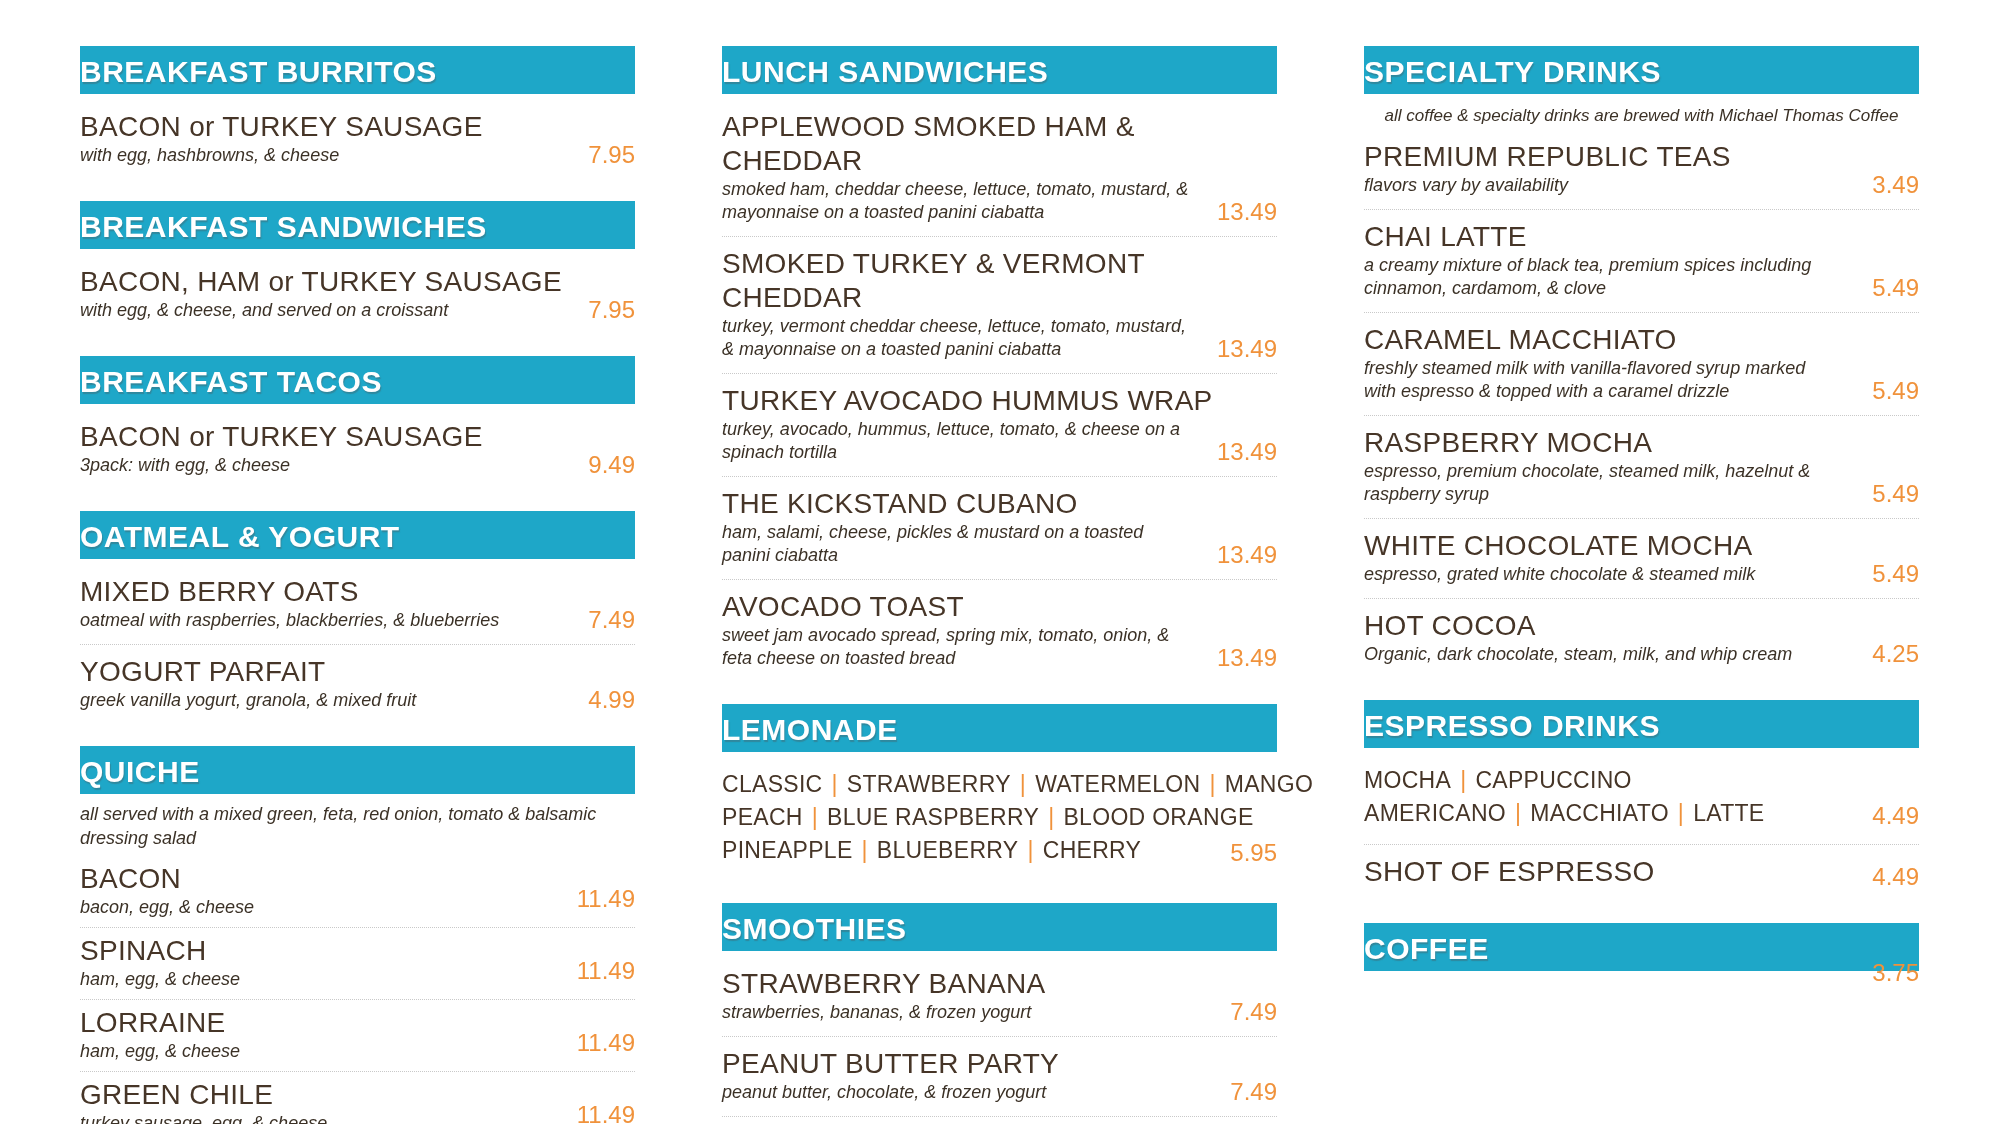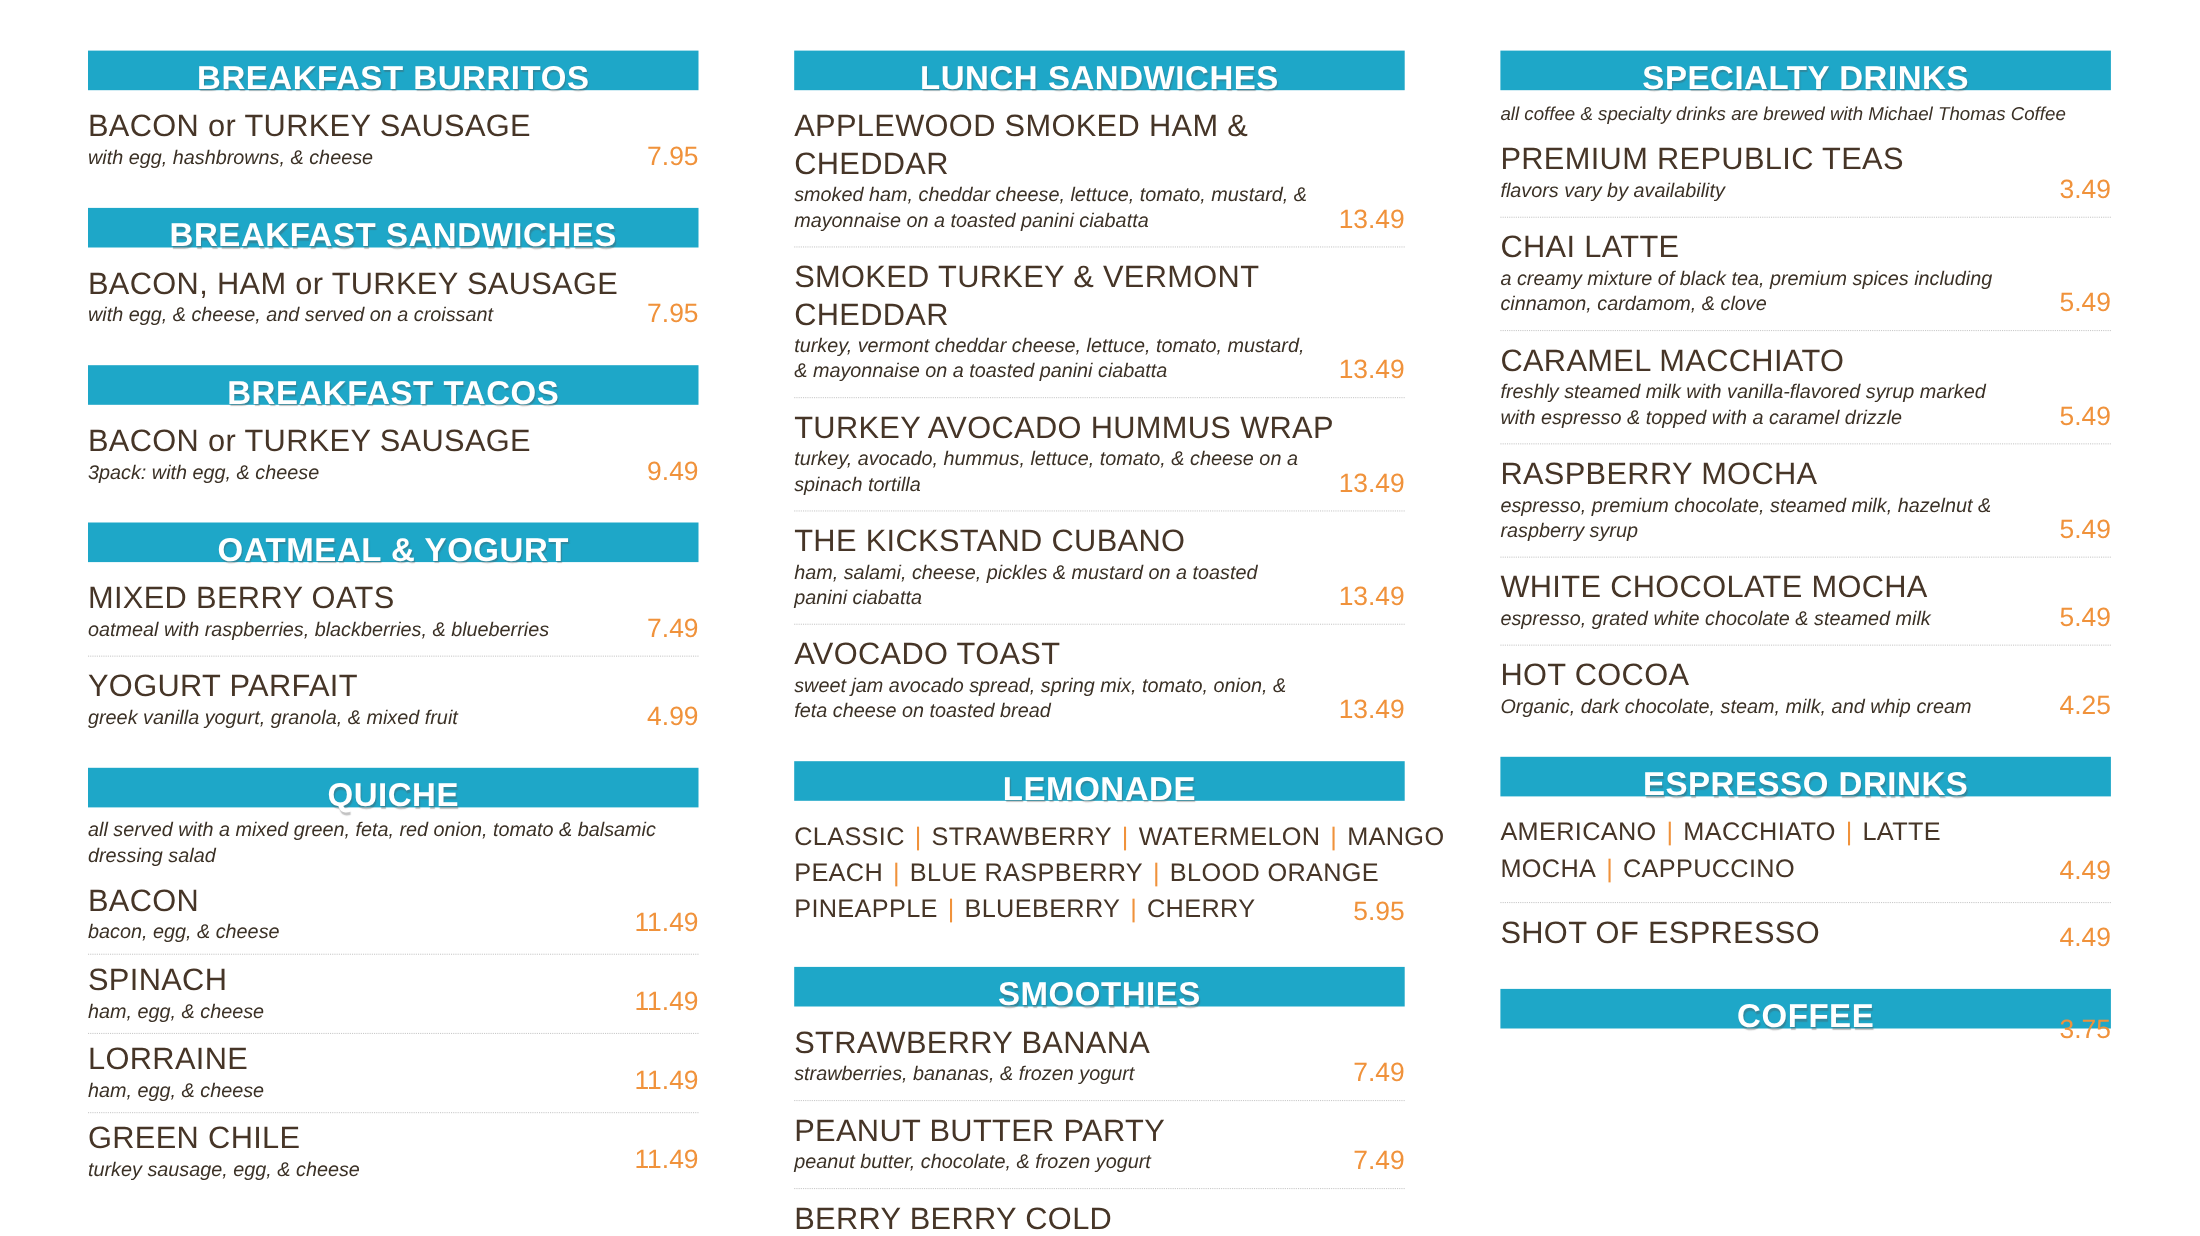--- a/index.html
+++ b/index.html
@@ -13,41 +13,41 @@
   html,body{margin:0;padding:0;background:#ffffff}
   body{
     width:2000px;height:1124px;overflow:hidden;
     font-family:"Liberation Sans", sans-serif;
     -webkit-font-smoothing:antialiased;
   }
   .menu{display:flex;gap:87px;padding:46px 80px 0 80px}
   .col{flex:0 0 555px;width:555px}
 
   .sec-header{
-    height:36px;line-height:52px;text-align:center;
+    height:48px;line-height:52px;text-align:left;
     background:var(--teal);color:#fff;
     font-size:30px;font-weight:700;letter-spacing:.5px;
     margin:0 0 6px;
     text-shadow:1px 2px 1px rgba(80,80,80,.35);
   }
   .sec-header:not(:first-child){margin-top:22px}
 
   .item{position:relative;padding:10px 0 12px}
   .item.divided{border-bottom:1px dotted var(--divider)}
   .item.compact{padding:6px 0 8px}
   .item-title{font-size:28px;line-height:34px;letter-spacing:.3px;color:var(--title)}
   .item-desc{font-size:18px;line-height:23px;font-style:italic;color:var(--desc);max-width:470px}
   .item-price{
     position:absolute;right:0;bottom:12px;
     font-size:24px;line-height:24px;color:var(--orange);
   }
   .item.compact .item-price{bottom:16px}
 
   .note{font-size:18px;line-height:24px;font-style:italic;color:var(--desc);padding:2px 0 6px}
-  .note.center{font-size:17px;padding:4px 0 2px}
+  .note.center{text-align:center;font-size:17px;padding:4px 0 2px}
 
   .pipelist{position:relative;padding:10px 0 14px}
   .pipelist.divided{border-bottom:1px dotted var(--divider)}
   .pipelist .line{
     font-size:23px;line-height:33px;letter-spacing:.3px;
     color:var(--title);white-space:nowrap;
   }
   .opt:not(:last-child)::after{
     content:"|";color:var(--orange);margin:0 9px;font-weight:400;
   }
@@ -232,24 +232,24 @@
     <div class="item">
       <div class="item-title">HOT COCOA</div>
       <div class="item-desc">Organic, dark chocolate, steam, milk, and whip cream</div>
       <div class="item-price">4.25</div>
     </div>
 
     <div class="sec-header">ESPRESSO DRINKS</div>
 
     <div class="pipelist divided">
       <div class="line">
+        <span class="opt">MOCHA</span><span class="opt">CAPPUCCINO</span>
+      </div>
+      <div class="line">
         <span class="opt">AMERICANO</span><span class="opt">MACCHIATO</span><span class="opt">LATTE</span>
-      </div>
-      <div class="line">
-        <span class="opt">MOCHA</span><span class="opt">CAPPUCCINO</span>
       </div>
       <div class="item-price">4.49</div>
     </div>
 
     <div class="item">
       <div class="item-title">SHOT OF ESPRESSO</div>
       <div class="item-price">4.49</div>
     </div>
 
     <div class="sec-header">COFFEE</div>

